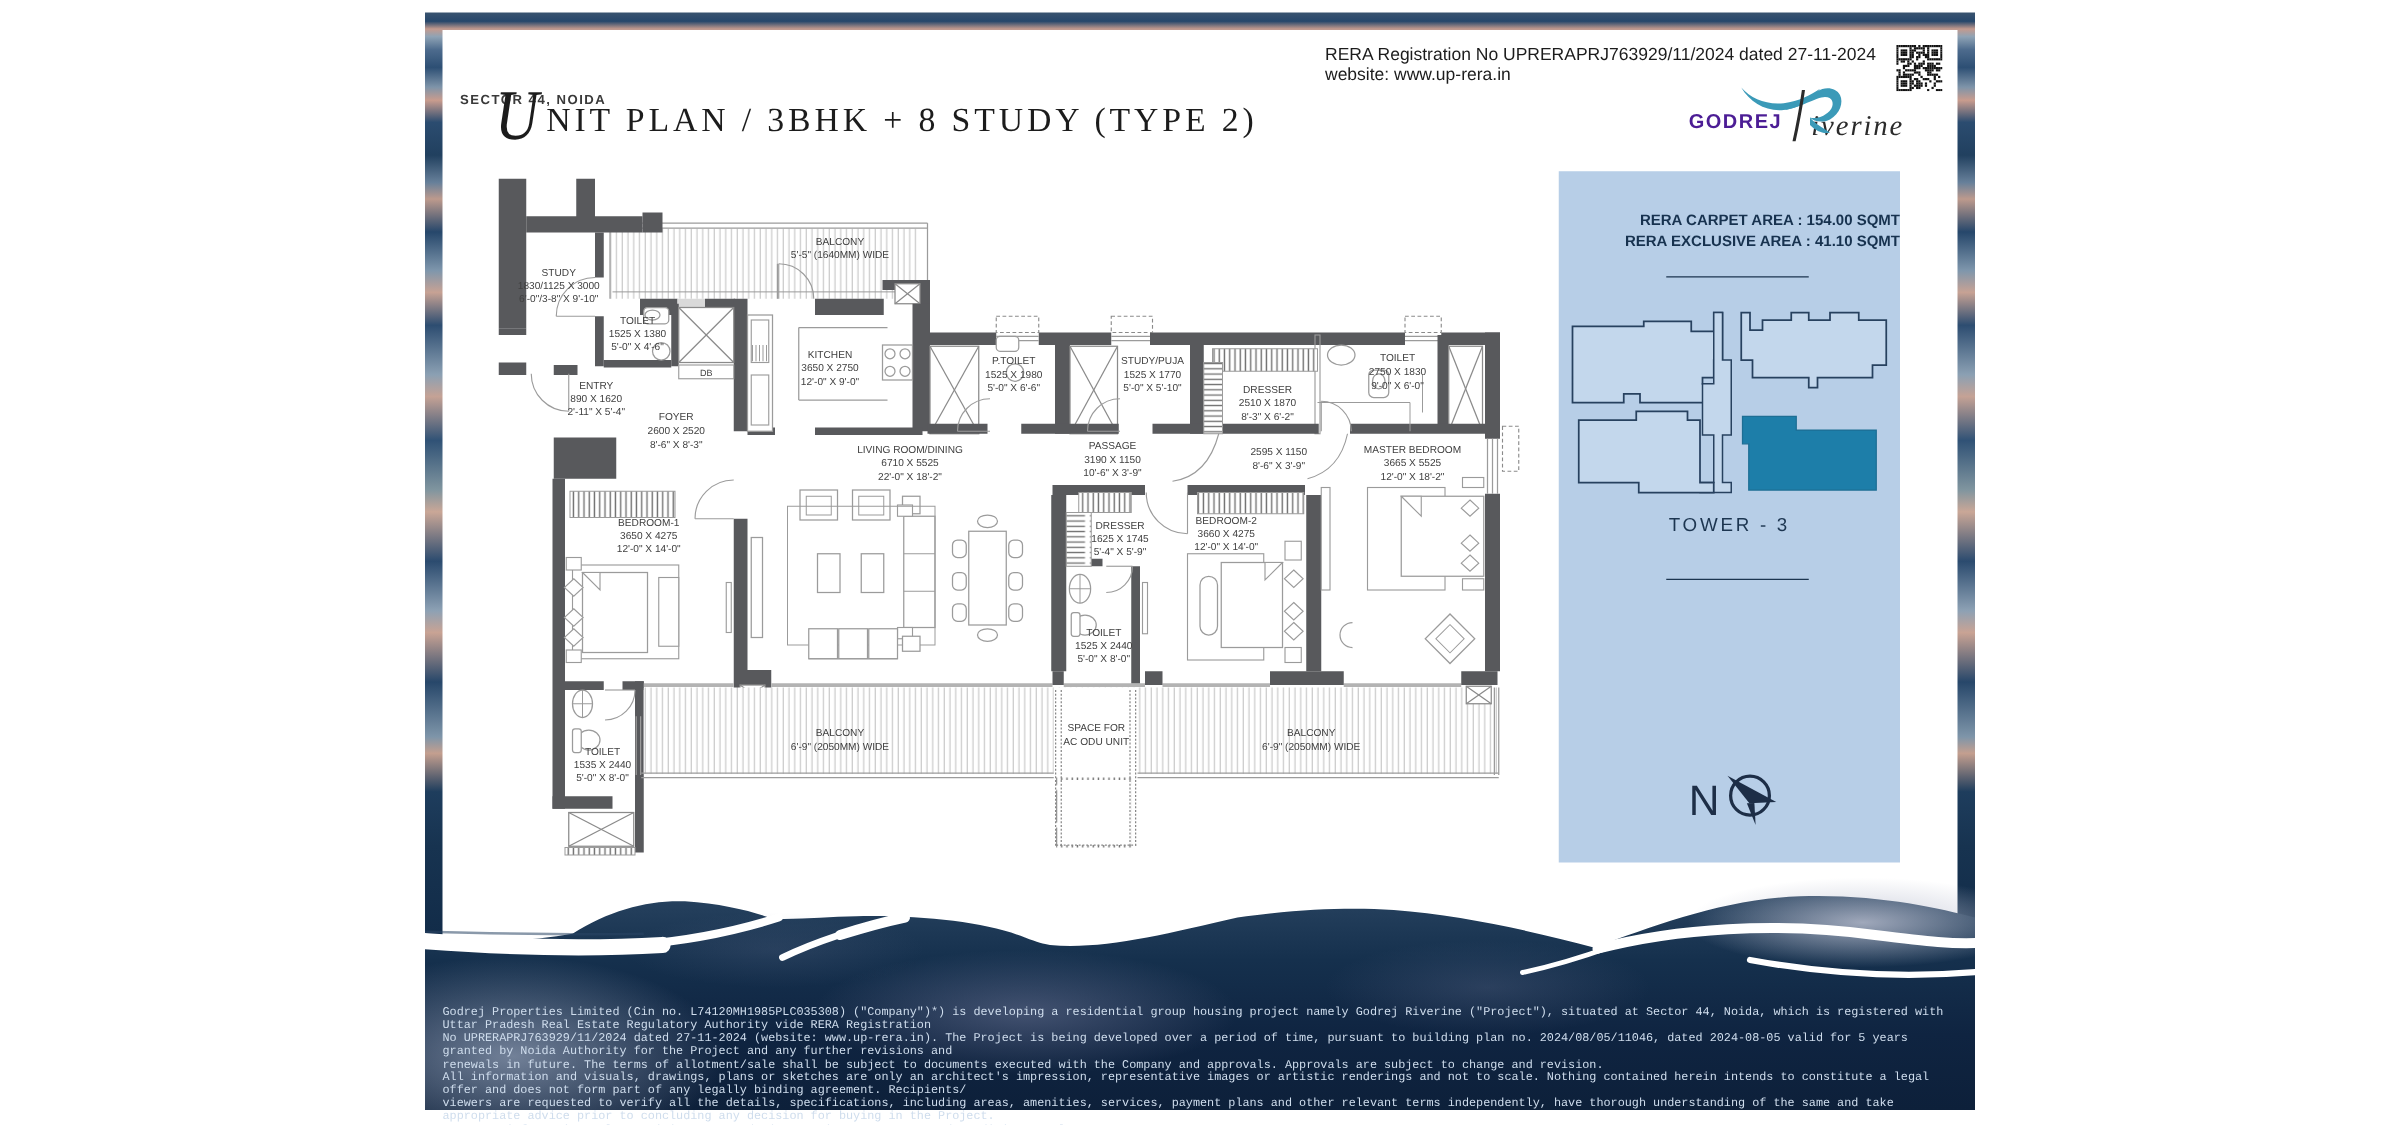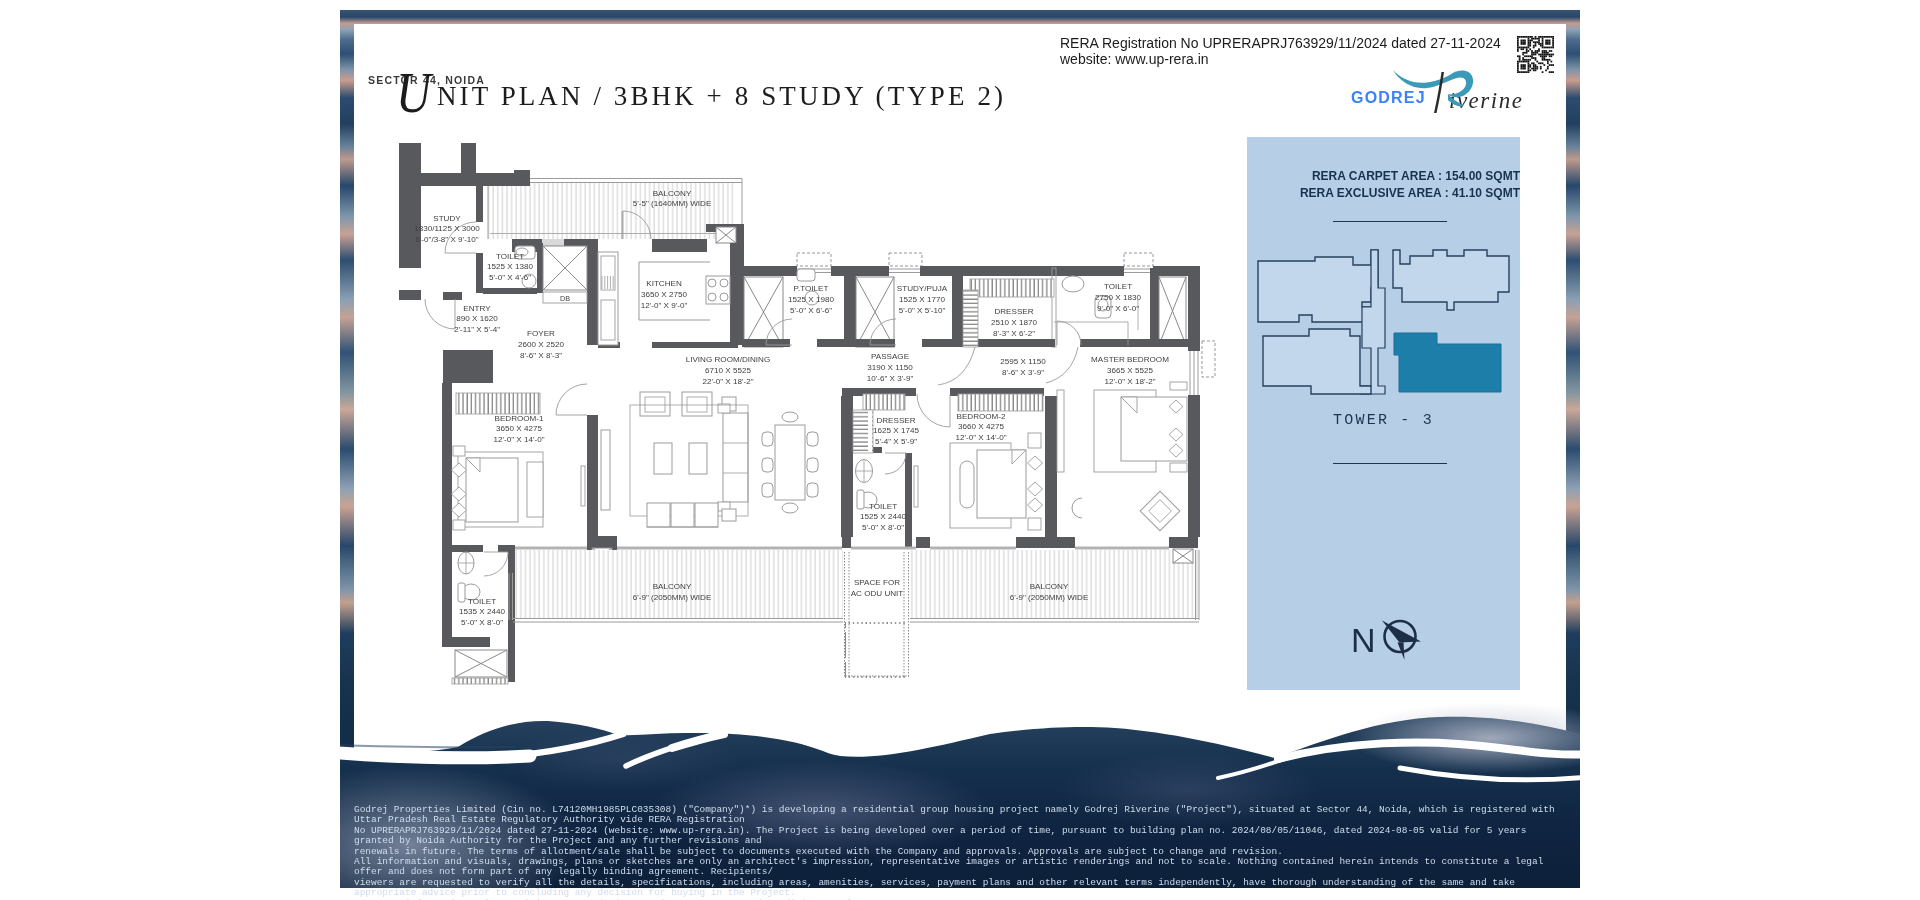--- a/index.html
+++ b/index.html
@@ -15,27 +15,27 @@
       #2d4d71 28.5%, #8ba0b3 33%, #c5a295 35%, #305276 39%, #80959f 43.5%,
       #caa797 45.5%, #2b4b6f 50%, #8da1b4 54.5%, #c9a394 56.5%, #27476a 61%,
       #7e95a9 66%, #c49f8f 67.5%, #1e3d5d 71%, #173350 76%, #122c49 84%, #102743 100%);}
   #page{left:354px;top:24px;width:1212px;height:852px;background:#ffffff;}
   #sector{left:368px;top:42px;font-size:10.5px;font-weight:bold;letter-spacing:1.2px;color:#3a3a3a;margin-top:32px;}
   #title{left:437px;top:81px;font-family:"Liberation Serif",serif;font-size:27px;
          letter-spacing:3.1px;color:#1c1c1c;}
   #scriptU{left:396px;top:60px;font-family:"Liberation Serif",serif;font-style:italic;
          font-size:57px;color:#1c1c1c;transform:scaleX(0.85);transform-origin:left top;}
   #rera1{left:1060px;top:36px;width:455px;text-align:left;font-size:14px;color:#1c1c1c;line-height:15.5px;}
-  #godrej{left:1351px;top:89px;font-size:16px;font-weight:bold;letter-spacing:1.2px;color:#3b82f6;text-align:center;}
+  #godrej{left:1351px;top:89px;font-size:16px;font-weight:bold;letter-spacing:1.2px;color:#4c1d95;text-align:center;}
   #riverine{left:1449px;top:88px;font-family:"Liberation Serif",serif;font-style:italic;font-size:23px;color:#2b2b2b;letter-spacing:1.5px;}
   
   #panel{left:1247px;top:137px;width:273px;height:553px;background:#b7cee7;}
   .ptext{width:273px;text-align:right;color:#17324f;font-weight:bold;font-size:12px;line-height:16.5px;}
   #tower3{left:1247px;top:412px;width:273px;text-align:center;color:#1c3550;
-     font-family:Liberation Mono, monospace;font-size:15px;letter-spacing:2.2px;}
+     font-family:Liberation Sans, sans-serif;font-size:15px;letter-spacing:2.2px;}
   .pline{left:86px;width:114px;height:0;border-top:1.6px solid #1c3550;}
   #discl{left:354px;top:805px;width:1215px;color:#cfdded;font-size:9.45px;line-height:10.4px;font-family:Liberation Mono, monospace;}
 </style>
 </head>
 <body>
   <div class="abs" id="frame"></div>
   <div class="abs" id="page"></div>
 
   <svg class="abs" id="plan" style="left:0;top:0" width="1920" height="900" viewBox="0 0 1920 900">
 <defs>

